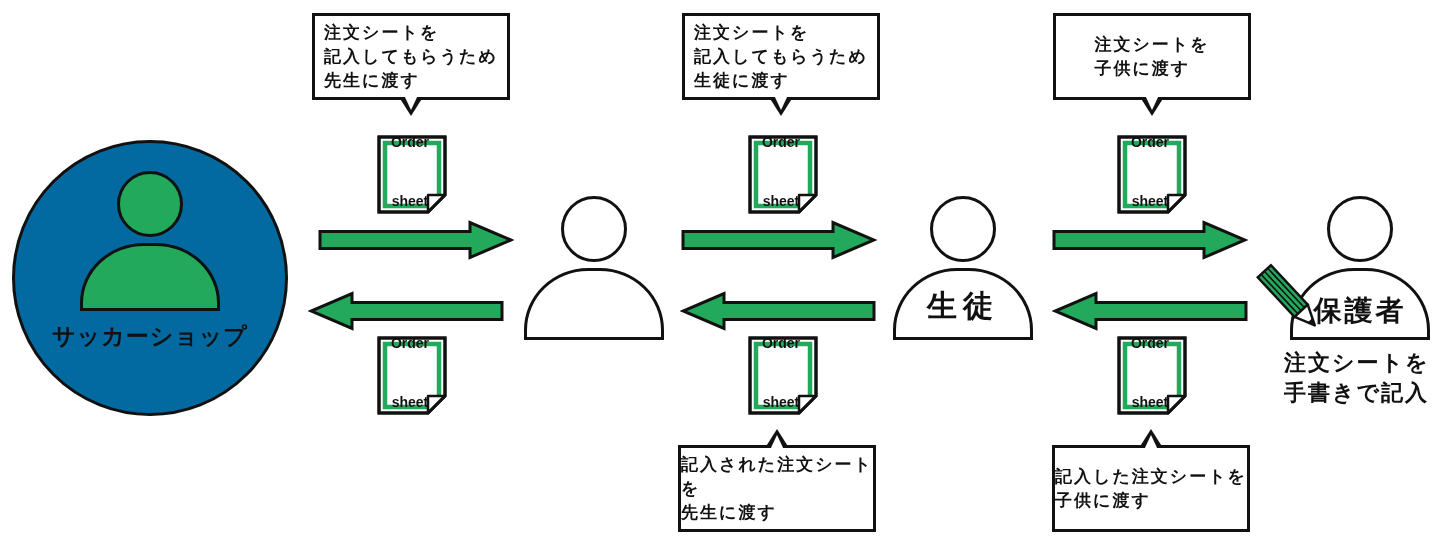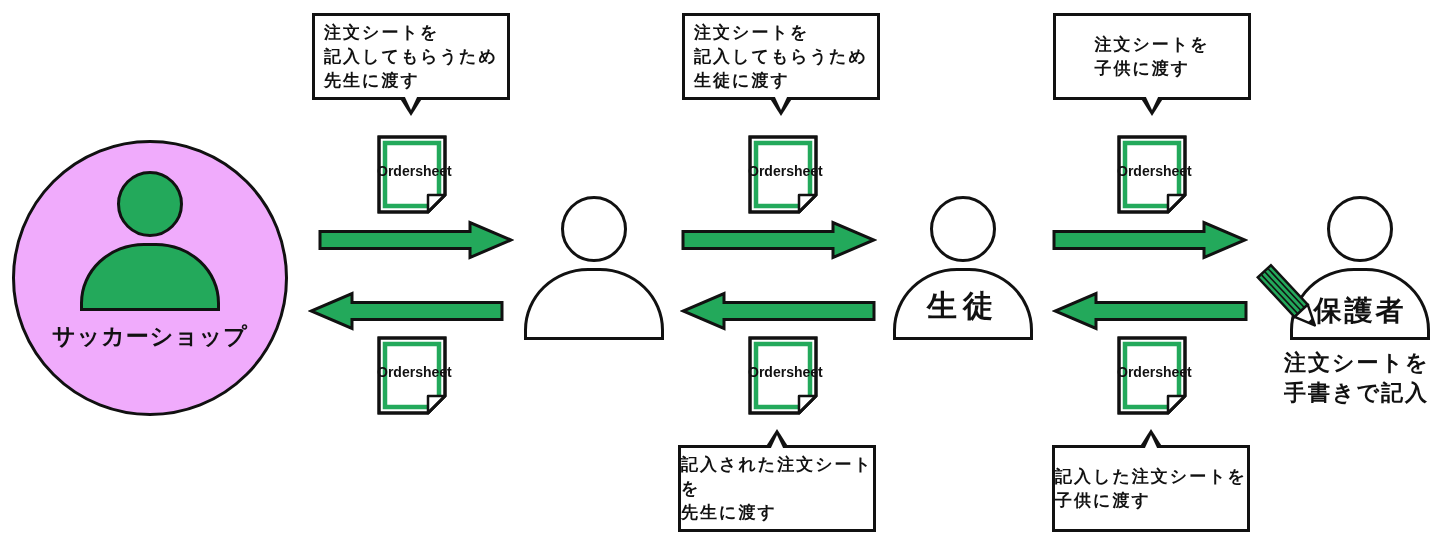--- a/index.html
+++ b/index.html
@@ -18,40 +18,40 @@
     border-left:8px solid transparent;border-right:8px solid transparent;border-top:17px solid #fff;}
   .callout.bottom::before{content:"";position:absolute;top:-19px;left:50%;margin-left:-12px;
     border-left:12px solid transparent;border-right:12px solid transparent;border-bottom:19px solid var(--line);}
   .callout.bottom::after{content:"";position:absolute;top:-13px;left:50%;margin-left:-8px;
     border-left:8px solid transparent;border-right:8px solid transparent;border-bottom:17px solid #fff;}
 
   
   .sheet{position:absolute;width:70px;height:79px;}
   .sheet svg{position:absolute;left:0;top:0;}
   .sheet-label{position:absolute;left:0;top:0;width:66px;height:74px;
-    display:flex;justify-content:space-between;align-items:center;
+    display:flex;flex-direction:column;justify-content:space-between;align-items:center;
     font-size:14px;line-height:15.5px;letter-spacing:0;}
 
   
   .arrow{position:absolute;}
 
   
   .person{position:absolute;top:196px;width:140px;height:146px;}
   .p-head{position:absolute;top:0;left:50%;margin-left:-33px;width:66px;height:66px;
     box-sizing:border-box;background:#fff;border:3px solid var(--line);border-radius:50%;}
   .p-body{position:absolute;top:72px;left:50%;margin-left:-70px;width:140px;height:72px;
     box-sizing:border-box;background:#fff;border:3px solid var(--line);
     border-radius:64px 64px 0 0 / 62px 62px 0 0;}
   .p-label{position:absolute;top:90px;left:0;width:100%;text-align:center;
     font-size:30px;letter-spacing:6px;}
   .p-label.small{top:96px;font-size:28px;letter-spacing:3px;}
 
   
   .shop-circle{position:absolute;left:12px;top:140px;width:276px;height:276px;
-    box-sizing:border-box;background:#f0abfc;border:3px solid var(--line);border-radius:50%;}
+    box-sizing:border-box;background:#0369a1;border:3px solid var(--line);border-radius:50%;}
   .shop-circle .g-head{position:absolute;top:28px;left:50%;margin-left:-33px;width:66px;height:66px;
     box-sizing:border-box;background:var(--green);border:3px solid var(--line);border-radius:50%;}
   .shop-circle .g-body{position:absolute;top:100px;left:50%;margin-left:-70px;width:140px;height:68px;
     box-sizing:border-box;background:var(--green);border:3px solid var(--line);
     border-radius:64px 64px 0 0 / 60px 60px 0 0;}
   .shop-label{position:absolute;top:178px;left:0;width:100%;text-align:center;
     font-size:23px;letter-spacing:1px;}
 
   .pencil{position:absolute;}
   .guardian-note{position:absolute;left:1284px;top:348px;font-size:22px;

